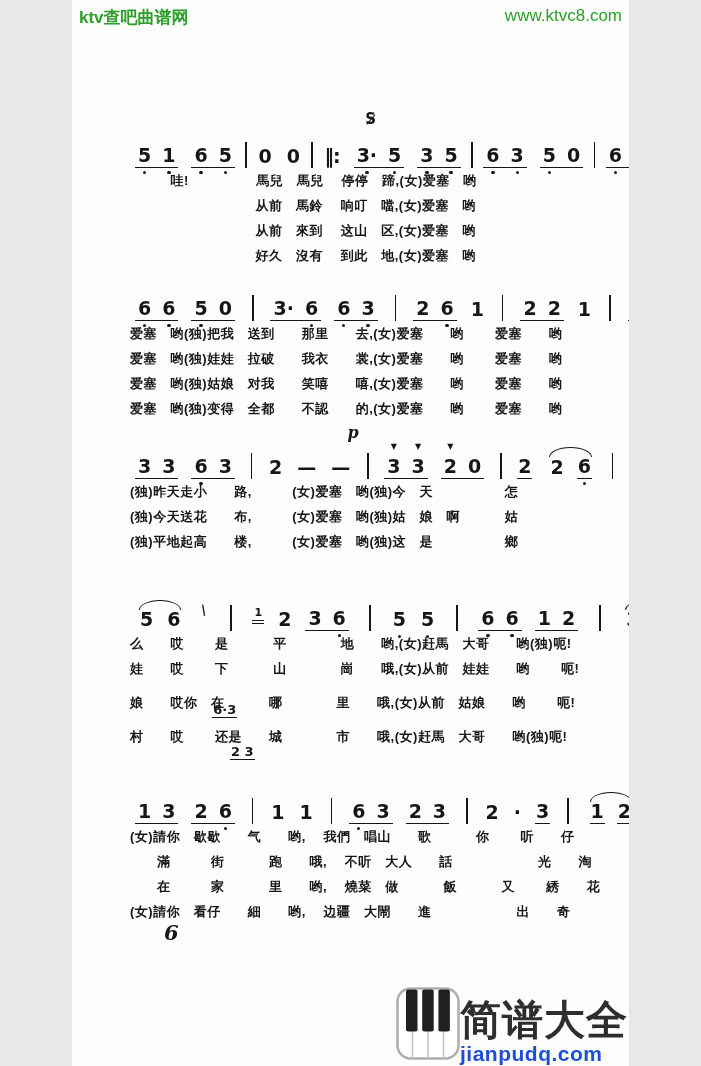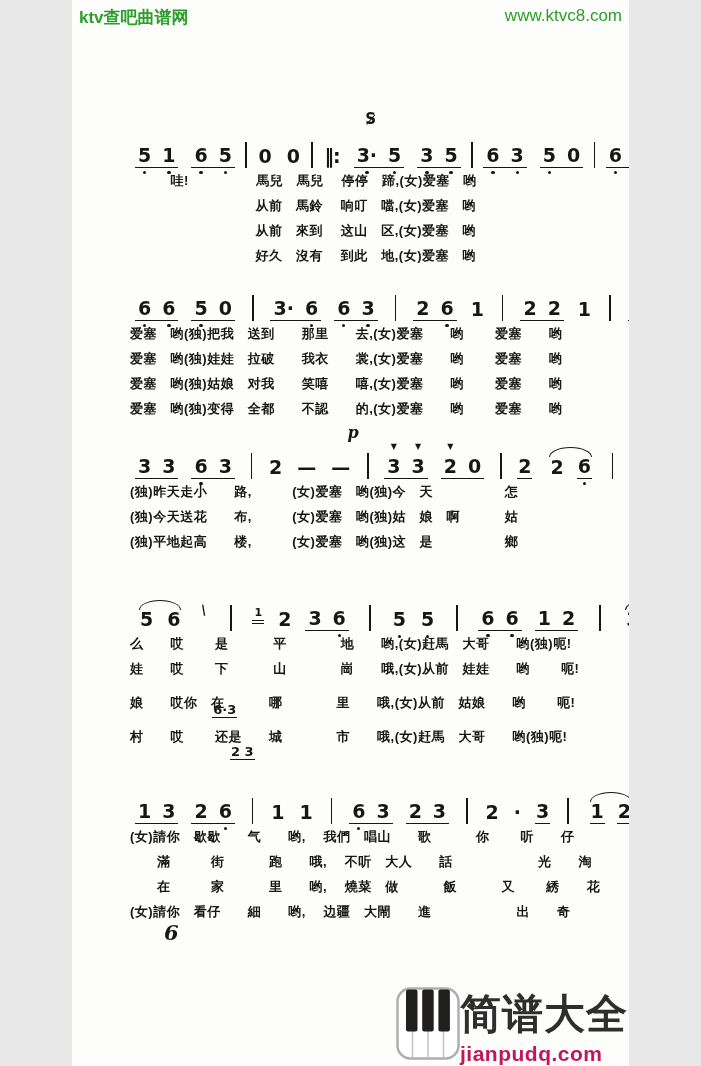--- a/index.html
+++ b/index.html
@@ -28,21 +28,21 @@
   .mark.dyn{font-family:"DejaVu Serif",serif;font-style:italic;font-size:16px;}
   .mark.sm{font-size:13px;border-bottom:1.4px solid #161616;padding:0 1px 1px;}
   .lyric-row{font-size:13px;font-weight:600;line-height:25px;white-space:pre;letter-spacing:0.5px;}
   .lyric-row.gap{margin-top:9px;}
   
   .page-num{position:absolute;left:92px;top:920px;font-family:"DejaVu Serif",serif;font-style:italic;font-weight:700;font-size:21px;}
   
   .logo{position:absolute;right:1px;bottom:2px;display:flex;align-items:flex-end;}
   .logo-text{display:flex;flex-direction:column;align-items:flex-start;line-height:1;}
   .logo-cn{font-size:41px;font-weight:700;color:#2e2e2e;letter-spacing:1px;}
-  .logo-en{font-size:21px;font-weight:700;color:#be185d;margin-top:8px;letter-spacing:0.5px;}
+  .logo-en{font-size:21px;font-weight:700;color:#1d4ed8;margin-top:2px;letter-spacing:0.5px;}
 </style>
 </head>
 <body>
 
 <div id="page">
   <div class="site-name">ktv查吧曲谱网</div>
   <div class="site-url">www.ktvc8.com</div>
 
   <div id="score">
       <div class="system" style="top: 112px; padding-top: 24px;">

